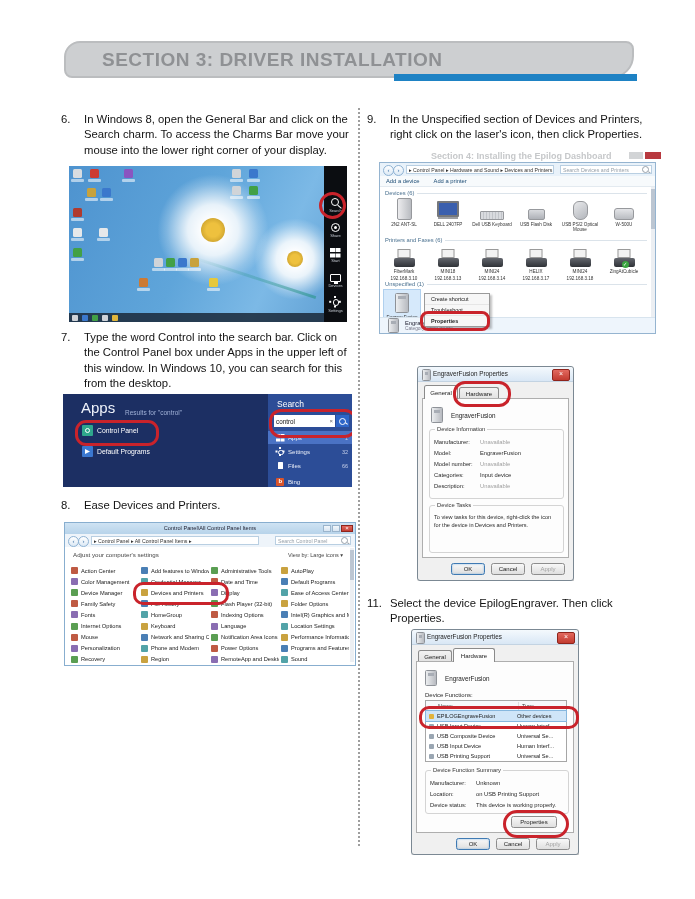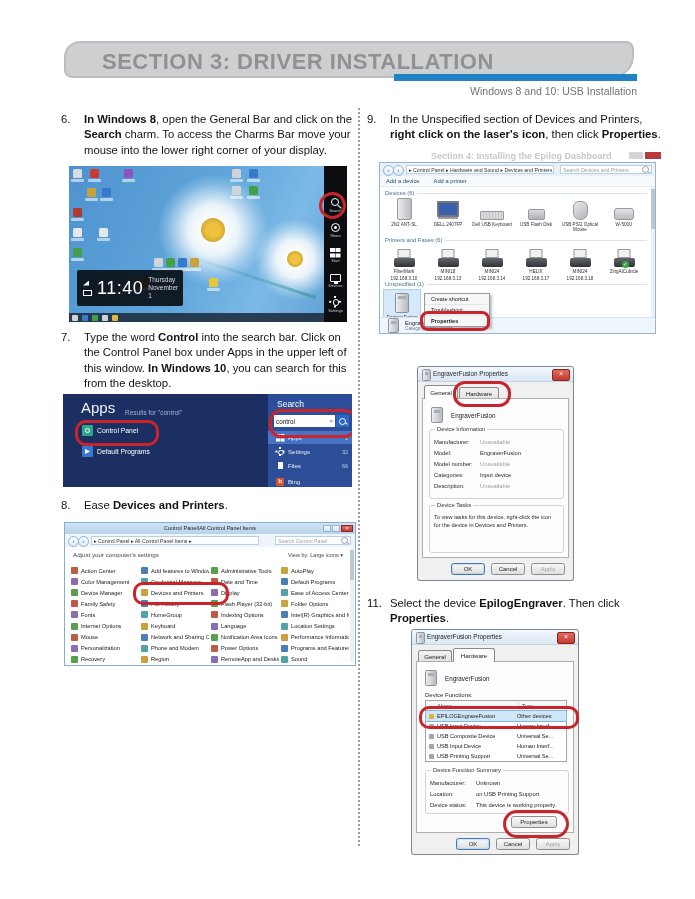--- a/index.html
+++ b/index.html
@@ -1,31 +1,31 @@
 <!DOCTYPE html>
 <html><head>
 <meta charset="utf-8">
 <style>
   html,body{margin:0;padding:0;background:#fff;font-family:"Liberation Sans","DejaVu Sans",sans-serif;}
   .page{position:relative;width:695px;height:899px;background:#fff;overflow:hidden;}
 
   
   .banner{position:absolute;left:64px;top:41px;width:566px;height:33px;background:#cdcfd1;border:2px solid #bbbdbf;border-radius:16px 8px 22px 8px;}
-  .banner-title{position:absolute;left:36px;top:6px;font-size:22px;font-weight:bold;color:#8f9194;letter-spacing:.5px;}
+  .banner-title{position:absolute;left:36px;top:6px;font-size:19px;font-weight:bold;color:#8f9194;letter-spacing:.5px;}
   .bluebar{position:absolute;left:394px;top:74px;width:243px;height:7px;background:#1e82c4;}
   .subtitle{position:absolute;left:337px;top:85px;width:300px;text-align:right;font-size:10.5px;color:#737477;}
   .divider{position:absolute;left:358px;top:108px;height:738px;width:0;border-left:2px dotted #9e9e9e;}
   .pageno{position:absolute;left:0;top:849px;width:695px;text-align:center;font-size:11px;color:#222;}
 
   
   .step{position:absolute;display:flex;font-size:11.3px;line-height:15.4px;color:#141414;}
   .step .num{width:23px;flex:none;}
   .s6{left:61px;top:112px;width:293px;} .s7{left:61px;top:330px;width:293px;} .s8{left:61px;top:498px;width:293px;}
   .s9{left:367px;top:112px;width:297px;} .s10{left:367px;top:347px;width:297px;} .s11{left:367px;top:596px;width:297px;}
-  .seg.b{font-weight:bold;}
+  .seg.b{font-weight:normal;}
 
   
   .mark{position:absolute;border:3px solid #c9232b;border-radius:20px;z-index:60;}
 
   .shot{position:absolute;overflow:hidden;}
 
   
   .shotA{left:69px;top:166px;width:278px;height:156px;background:linear-gradient(115deg,#4e93cf 0%,#5fa5da 45%,#7cb9e6 72%,#5b9bd0 100%);}
   .flower{position:absolute;border-radius:50%;background:radial-gradient(circle,rgba(255,255,255,.97) 16%,rgba(255,255,255,.85) 32%,rgba(255,255,255,.22) 58%,rgba(255,255,255,0) 70%);}
   .flower .core{position:absolute;left:50%;top:50%;transform:translate(-50%,-50%);border-radius:50%;background:radial-gradient(circle,#eec13e 40%,#cfa52f 75%,#b98f26 100%);}
@@ -181,21 +181,20 @@
 </style>
 </head>
 <body>
 
 <div class="page">
 
   <div class="banner">
     <div class="banner-title">SECTION 3: DRIVER INSTALLATION</div>
   </div>
   <div class="bluebar"></div>
-  <div class="subtitle">Windows 8 and 10: USB Installation</div>
   <div class="divider"></div>
 
   <div class="step s6">
     <span class="num">6.</span>
     <span class="txt"><span class="seg b">In Windows 8</span><span class="seg">, open the General Bar and click on the </span><span class="seg b">Search</span><span class="seg"> charm. To access the Charms Bar move your mouse into the lower right corner of your display.</span></span>
   </div>
   <div class="step s7">
     <span class="num">7.</span>
     <span class="txt"><span class="seg">Type the word </span><span class="seg b">Control</span><span class="seg"> into the search bar. Click on the Control Panel box under Apps in the upper left of this window. </span><span class="seg b">In Windows 10</span><span class="seg">, you can search for this from the desktop.</span></span>
   </div>
@@ -254,31 +253,20 @@
       </div>
         <div class="charm ic-devices">
         <span class="chic"></span>
         <span class="chlbl">Devices</span>
       </div>
         <div class="charm ic-settings">
         <span class="chic"></span>
         <span class="chlbl">Settings</span>
       </div>
       </div>
-    <div class="clock">
-      <span style="display:flex;flex-direction:column;gap:2px;">
-          <span class="sig"></span>
-          <span class="bat"></span>
-        </span>
-      <span class="time">11:40</span>
-      <span class="dd">
-          <span>Thursday</span>
-          <span>November 1</span>
-        </span>
-    </div>
     <div class="taskbar">
       <span class="tbi" style="background:#cfd3d8;"></span>
       <span class="tbi" style="background:#3b78cc;"></span>
       <span class="tbi" style="background:#42a046;"></span>
       <span class="tbi" style="background:#cfd3d8;"></span>
       <span class="tbi" style="background:#e0b63c;"></span>
     </div>
     <div class="mark" style="right:1px;top:26px;width:21px;height:21px;border-radius:50%;"></div>
   </div>
 

